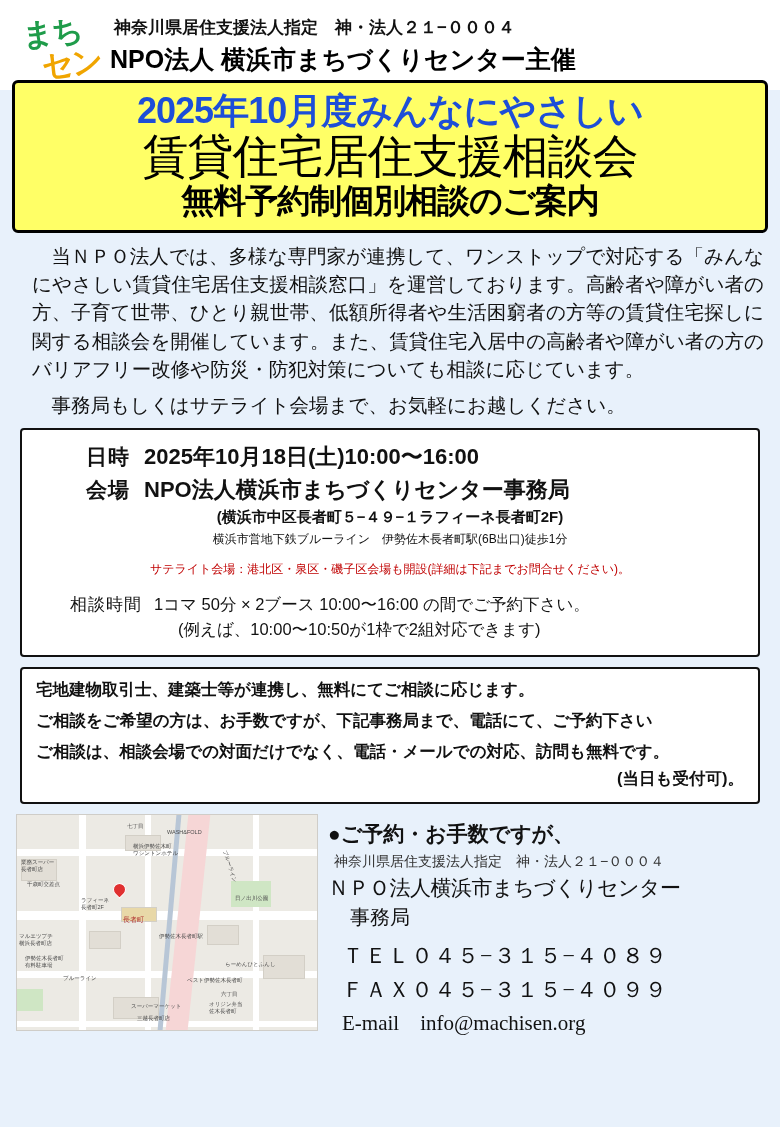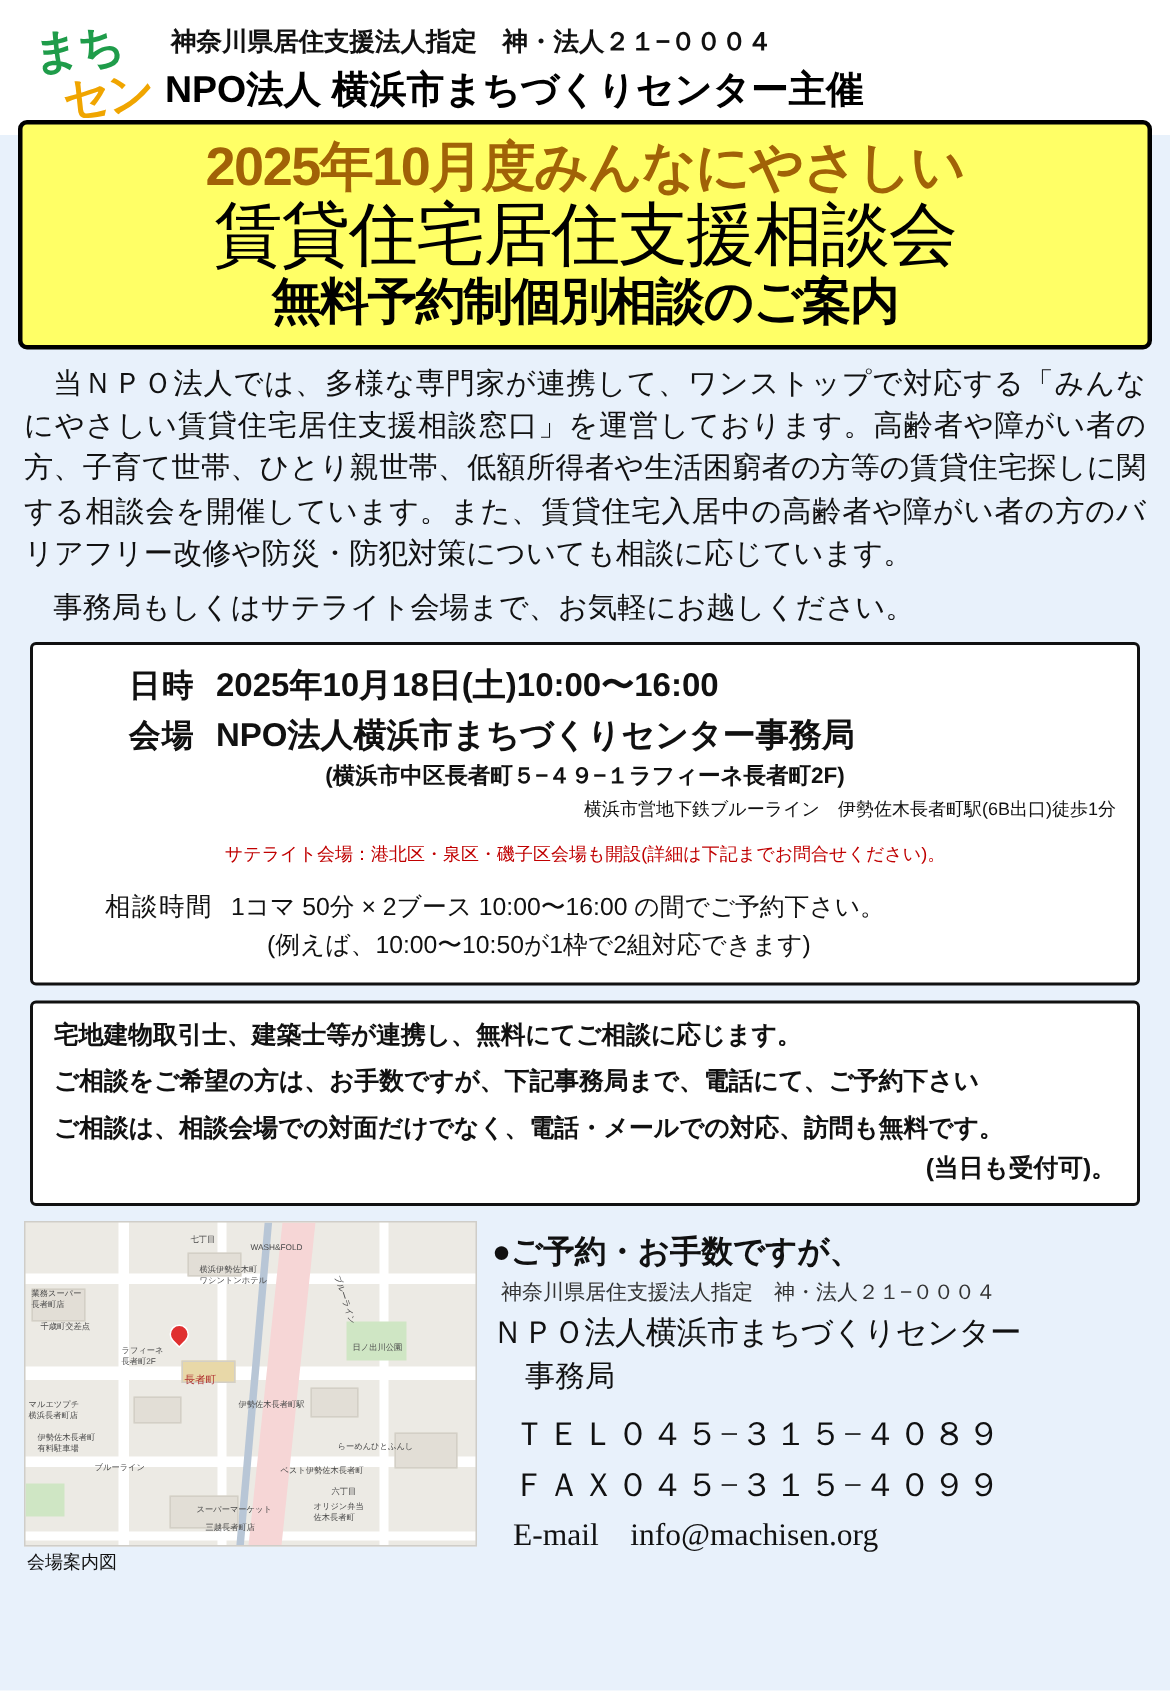--- a/index.html
+++ b/index.html
@@ -86,21 +86,21 @@
     border: 3px solid #000;
     border-radius: 6px;
     padding: 8px 6px 10px 6px;
     text-align: center;
   }
   .title-line1 {
     font-size: 36px;
     font-weight: bold;
     letter-spacing: -1px;
     line-height: 1.12;
-    color: #a16207;
+    color: #1d4ed8;
   }
   .title-line2 {
     font-size: 46px;
     font-weight: normal;
     letter-spacing: -1px;
     line-height: 1.1;
     color: #000;
   }
   .title-line3 {
     font-size: 33px;
@@ -113,21 +113,21 @@
   
   .intro {
     margin: 10px 16px 0 16px;
     font-size: 19.5px;
     line-height: 1.45;
     text-align: justify;
     font-family: "Liberation Serif", "DejaVu Serif", serif;
     color: #111;
   }
   .intro p {
-    margin: 0 0 8px 0;
+    margin: 0 0 8px 16px;
     text-indent: 1em;
   }
 
   
   .info-box {
     margin: 6px 20px 0 20px;
     background: #ffffff;
     border: 2px solid #111;
     border-radius: 4px;
     padding: 12px 14px 14px 14px;
@@ -150,21 +150,21 @@
     font-weight: bold;
     letter-spacing: 0px;
   }
   .addr {
     text-align: center;
     font-size: 15px;
     font-weight: bold;
     margin: 2px 0 4px 0;
   }
   .access {
-    text-align: right;
+    text-align: center;
     font-size: 12px;
     margin: 2px 0 1px 0;
     color: #111;
   }
   .satellite {
     text-align: center;
     font-size: 12px;
     color: #c00000;
     margin: 13px 0 6px 0;
   }
@@ -409,21 +409,20 @@
         <div class="lbl" style="left:2px;top:118px;">マルエツプチ<br>横浜長者町店</div>
         <div class="lbl" style="left:8px;top:140px;">伊勢佐木長者町<br>有料駐車場</div>
         <div class="lbl" style="left:46px;top:160px;">ブルーライン</div>
         <div class="lbl" style="left:208px;top:146px;">らーめんひとふんし</div>
         <div class="lbl" style="left:170px;top:162px;">ベスト伊勢佐木長者町</div>
         <div class="lbl" style="left:204px;top:176px;">六丁目</div>
         <div class="lbl" style="left:114px;top:188px;">スーパーマーケット</div>
         <div class="lbl" style="left:192px;top:186px;">オリジン弁当<br>佐木長者町</div>
         <div class="lbl" style="left:120px;top:200px;">三越長者町店</div>
       </div>
-      <div class="map-caption">会場案内図</div>
     </div>
 
     <div class="contact">
       <div class="contact-head">●ご予約・お手数ですが、</div>
       <div class="contact-sub">神奈川県居住支援法人指定　神・法人２１−０００４</div>
       <div class="contact-name">ＮＰＯ法人横浜市まちづくりセンター</div>
       <div class="contact-office">事務局</div>
       <div class="contact-tel">ＴＥＬ０４５−３１５−４０８９</div>
       <div class="contact-fax">ＦＡＸ０４５−３１５−４０９９</div>
       <div class="contact-mail">E-mail　info@machisen.org</div>

